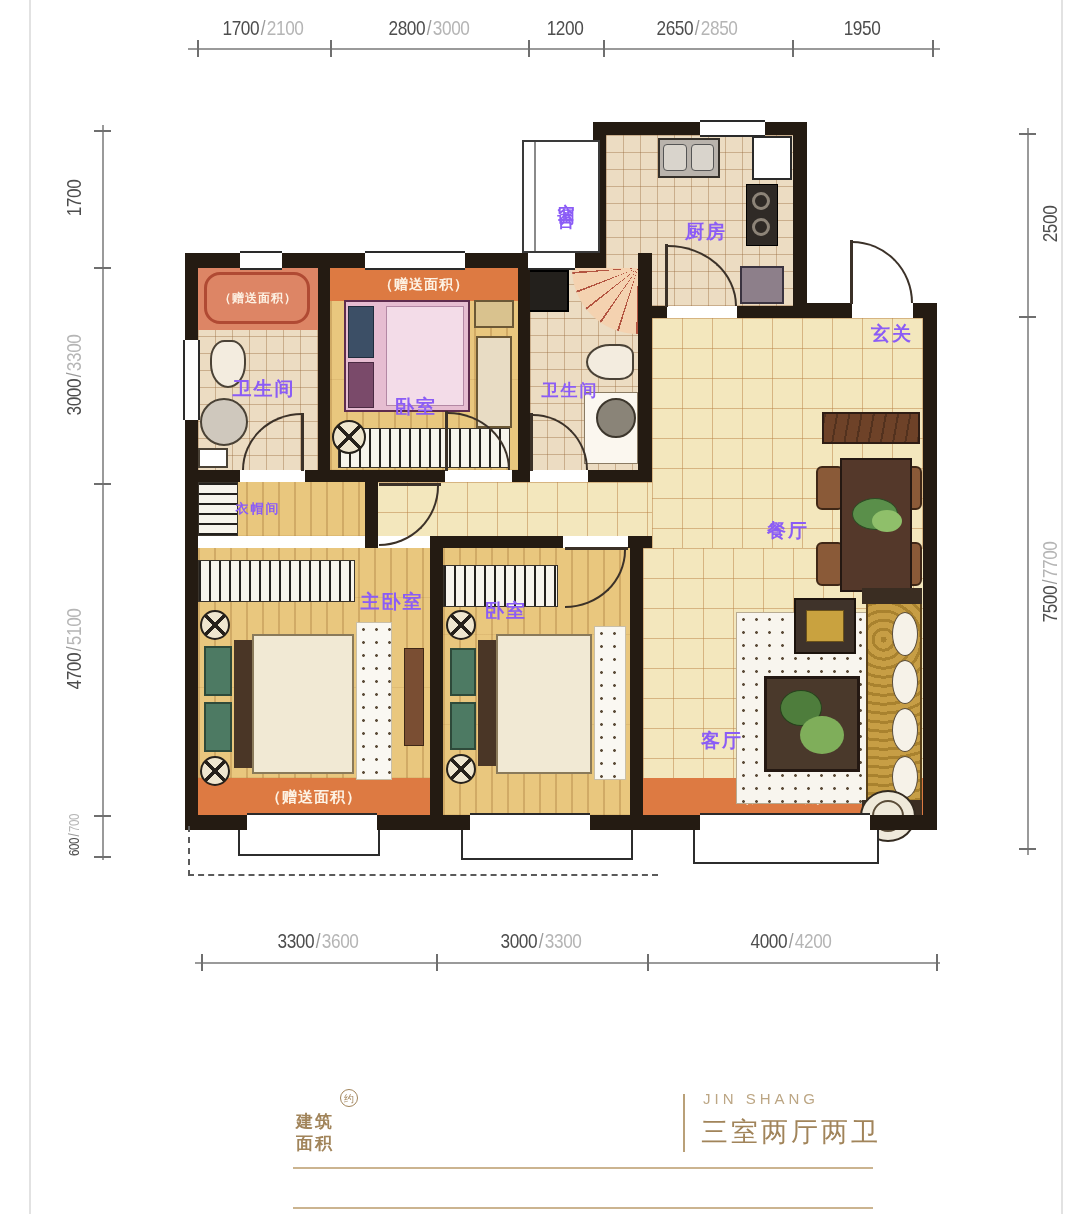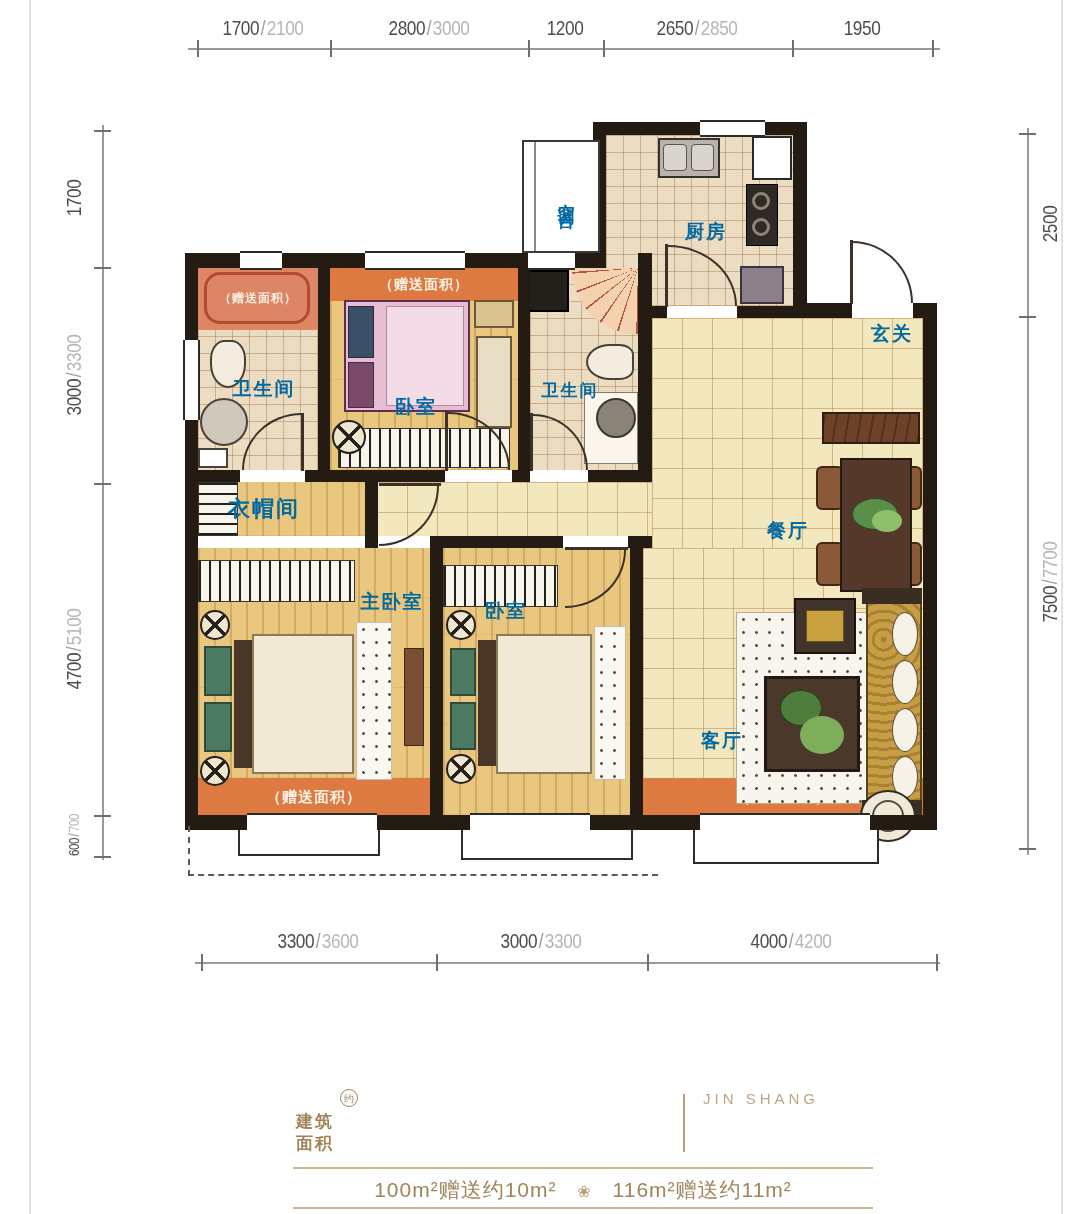--- a/index.html
+++ b/index.html
@@ -15,21 +15,21 @@
   .salmon{position:absolute;background:#dd8565}
   .hatchH{position:absolute;background:#f7f4ec;border:1px solid #3a342c;background-image:repeating-linear-gradient(90deg,#23201c 0 2px,transparent 2px 10px);box-sizing:border-box}
   .hatchV{position:absolute;background:#f7f4ec;border:1px solid #3a342c;background-image:repeating-linear-gradient(0deg,#23201c 0 2px,transparent 2px 10px);box-sizing:border-box}
   .dots{background-image:radial-gradient(circle,#5c4c38 1.3px,transparent 1.5px);background-size:13px 13px}
   .arcTR{position:absolute;border-top:2px solid #3b3128;border-right:2px solid #3b3128;border-top-right-radius:100% 100%;box-sizing:border-box}
   .arcTL{position:absolute;border-top:2px solid #3b3128;border-left:2px solid #3b3128;border-top-left-radius:100% 100%;box-sizing:border-box}
   .arcBR{position:absolute;border-bottom:2px solid #3b3128;border-right:2px solid #3b3128;border-bottom-right-radius:100% 100%;box-sizing:border-box}
   .leaf{position:absolute;background:#3b3128}
   .fan{position:absolute;border-radius:0 0 0 100%;background:#f4d2b0;background-image:repeating-conic-gradient(from 95deg at 100% 0,rgba(168,62,45,.85) 0 1.6deg,transparent 1.6deg 17deg)}
   .cx{position:absolute;border-radius:50%;border:2px solid #26211b;background-color:#efe6cf;background-image:linear-gradient(45deg,transparent 46%,#26211b 46% 54%,transparent 54%),linear-gradient(-45deg,transparent 46%,#26211b 46% 54%,transparent 54%);box-sizing:border-box}
-  .roomlbl{position:absolute;transform:translate(-50%,-50%);color:#0369a1;font-weight:700;font-size:19px;letter-spacing:2px;white-space:nowrap;font-family:"Liberation Serif",serif}
+  .roomlbl{position:absolute;transform:translate(-50%,-50%);color:#8b5cf6;font-weight:700;font-size:19px;letter-spacing:2px;white-space:nowrap;font-family:"Liberation Serif",serif}
   .giftlbl{position:absolute;transform:translate(-50%,-50%);color:#fdf2e4;font-size:15px;letter-spacing:1px;white-space:nowrap;font-weight:700;font-family:"Liberation Serif",serif}
   .dline{position:absolute;background:#9a9a9a}
   .tick{position:absolute;background:#6f6f6f}
   .dlbl{position:absolute;transform:translate(-50%,-50%) scaleX(.82);font-size:21px;color:#4d4d4d;white-space:nowrap;letter-spacing:-.5px}
   .dlblV{position:absolute;transform:translate(-50%,-50%) rotate(-90deg) scaleX(.82);font-size:21px;color:#4d4d4d;white-space:nowrap;letter-spacing:-.5px}
   .alt{color:#b5b5b5}.sep{color:#9a9a9a;padding:0 2px}
   .bronze{color:#a1845a}
   .frame{position:absolute;background:#e2e2e2}
   .sofa{background:#c79e45;background-image:repeating-radial-gradient(circle at 30% 20%,rgba(139,102,24,.5) 0 3px,transparent 3px 9px)}
   .pillow{position:absolute;background:#4d7a63;border:2px solid #2e4a3a;box-sizing:border-box}
@@ -234,34 +234,30 @@
   <div class="leaf" style="left:379px;top:483px;width:62px;height:3px"></div>
   <div class="arcBR" style="left:379px;top:486px;width:60px;height:60px"></div>
   <div class="leaf" style="left:565px;top:547px;width:63px;height:3px"></div>
   <div class="arcBR" style="left:565px;top:550px;width:61px;height:58px"></div>
 
   <div class="roomlbl" style="left:264px;top:389px">卫生间</div>
   <div class="roomlbl" style="left:416px;top:407px">卧室</div>
   <div class="roomlbl" style="left:570px;top:390px;font-size:17px">卫生间</div>
   <div class="roomlbl" style="left:706px;top:232px">厨房</div>
   <div class="roomlbl" style="left:892px;top:334px">玄关</div>
-  <div class="roomlbl" style="left:264px;top:509px;font-size:22px">衣帽间</div>
+  <div class="roomlbl" style="left:258px;top:509px;font-size:13px">衣帽间</div>
   <div class="roomlbl" style="left:392px;top:602px">主卧室</div>
   <div class="roomlbl" style="left:506px;top:611px">卧室</div>
   <div class="roomlbl" style="left:788px;top:531px">餐厅</div>
   <div class="roomlbl" style="left:722px;top:741px">客厅</div>
 
   <div class="a bronze" style="left:296px;top:1111px;font-size:17px;font-weight:700;letter-spacing:2px;line-height:1.3">
     <div>建筑</div>
     <div>面积</div>
   </div>
   <div class="a bronze" style="left:340px;top:1089px;width:18px;height:18px;border:1.5px solid #a1845a;border-radius:50%;font-size:10px;line-height:18px;text-align:center;box-sizing:border-box">约</div>
   <div class="a" style="left:683px;top:1094px;width:2px;height:58px;background:#b9a078"></div>
   <div class="a" style="left:703px;top:1090px;font-size:15px;letter-spacing:4px;color:#bca684">JIN SHANG</div>
+  <div class="a bronze" style="left:701px;top:1114px;font-size:27px;letter-spacing:3px">三室两厅两卫</div>
   <div class="a" style="left:293px;top:1167px;width:580px;height:1.5px;background:#cbb490"></div>
-  <div class="a bronze" style="left:583px;top:1190px;transform:translate(-50%,-50%);font-size:21px;white-space:nowrap;letter-spacing:1px">
-    <span>100m²赠送约10m²</span>
-    <span style="font-size:16px;color:#b9a078;padding:0 14px">❀</span>
-    <span>116m²赠送约11m²</span>
-  </div>
   <div class="a" style="left:293px;top:1207px;width:580px;height:1.5px;background:#cbb490"></div>
 
 </div>
 
 </body></html>

